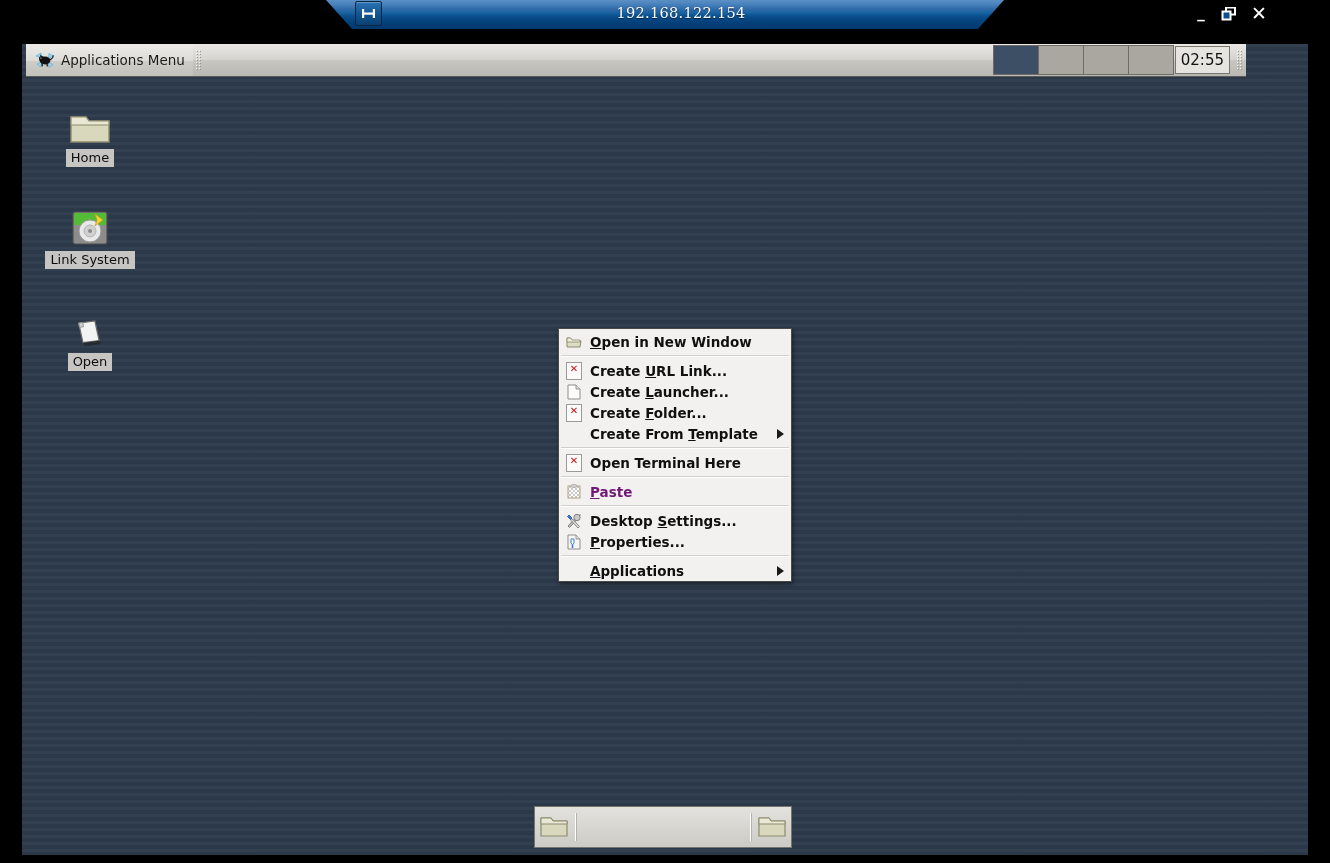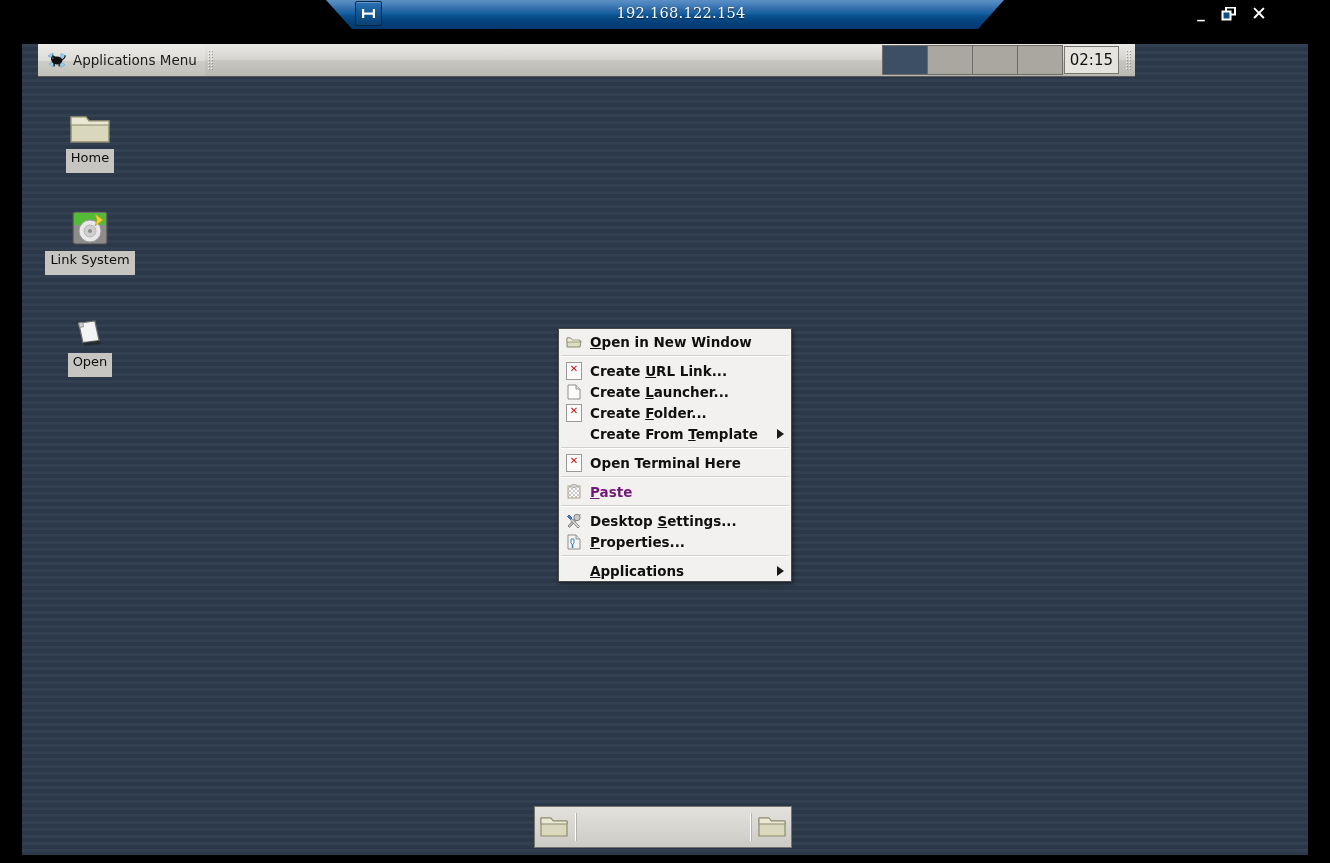--- a/index.html
+++ b/index.html
@@ -100,22 +100,22 @@
       rgba(255,255,255,0.025) 3px,
       rgba(0,0,0,0.045) 3px,
       rgba(0,0,0,0.045) 7px
     );
     overflow: hidden;
   }
 
   
   #top-panel {
     position: absolute;
-    left: 16px; top: 0;
-    width: 1097px; height: 32px;
+    left: 4px; top: 0;
+    width: 1220px; height: 32px;
     background: linear-gradient(to bottom, #e9e8e5 0%, #d6d4cf 48%, #c8c6c0 52%, #bab8b2 100%);
     border-bottom: 1px solid #5a5a58;
     display: flex;
     align-items: center;
   }
   #app-menu-button {
     display: flex;
     align-items: center;
     gap: 6px;
     height: 31px;
@@ -173,21 +173,21 @@
   }
   .desk-icon .glyph {
     height: 48px;
     display: flex;
     align-items: flex-end;
     justify-content: center;
   }
   .desk-icon .caption {
     display: inline-block;
     margin-top: 3px;
-    padding: 1px 5px 8px 5px;
+    padding: 1px 5px 2px 5px;
     font-size: 13px;
     color: #0d0d0d;
     background: #c6c5c1;
     font-family: "DejaVu Sans", sans-serif;
     white-space: nowrap;
   }
   #icon-home       { left: 20px; top: 54px; }
   #icon-filesystem { left: 20px; top: 156px; }
   #icon-trash      { left: 20px; top: 258px; }
 
@@ -332,21 +332,21 @@
 
       <div id="panel-spacer"></div>
 
       <div id="workspace-switcher">
         <div class="ws active"></div>
         <div class="ws"></div>
         <div class="ws"></div>
         <div class="ws"></div>
       </div>
 
-      <div id="clock">02:15</div>
+      <div id="clock">02:55</div>
       <div class="panel-handle" id="panel-handle-right"></div>
     </div>
 
     <div class="desk-icon" id="icon-home">
       <div class="glyph">
         <svg width="44" height="38" viewBox="0 0 44 38">
           <path d="M3 9 L3 34 L41 34 L41 13 L21 13 L18 9 Z" fill="#d9d8bd" stroke="#8d8b6e" stroke-width="1.4"></path>
           <path d="M3 9 L18 9 L21 13 L41 13 L41 17 L3 17 Z" fill="#e9e8d4" stroke="#8d8b6e" stroke-width="1.2"></path>
         </svg>
       </div>

